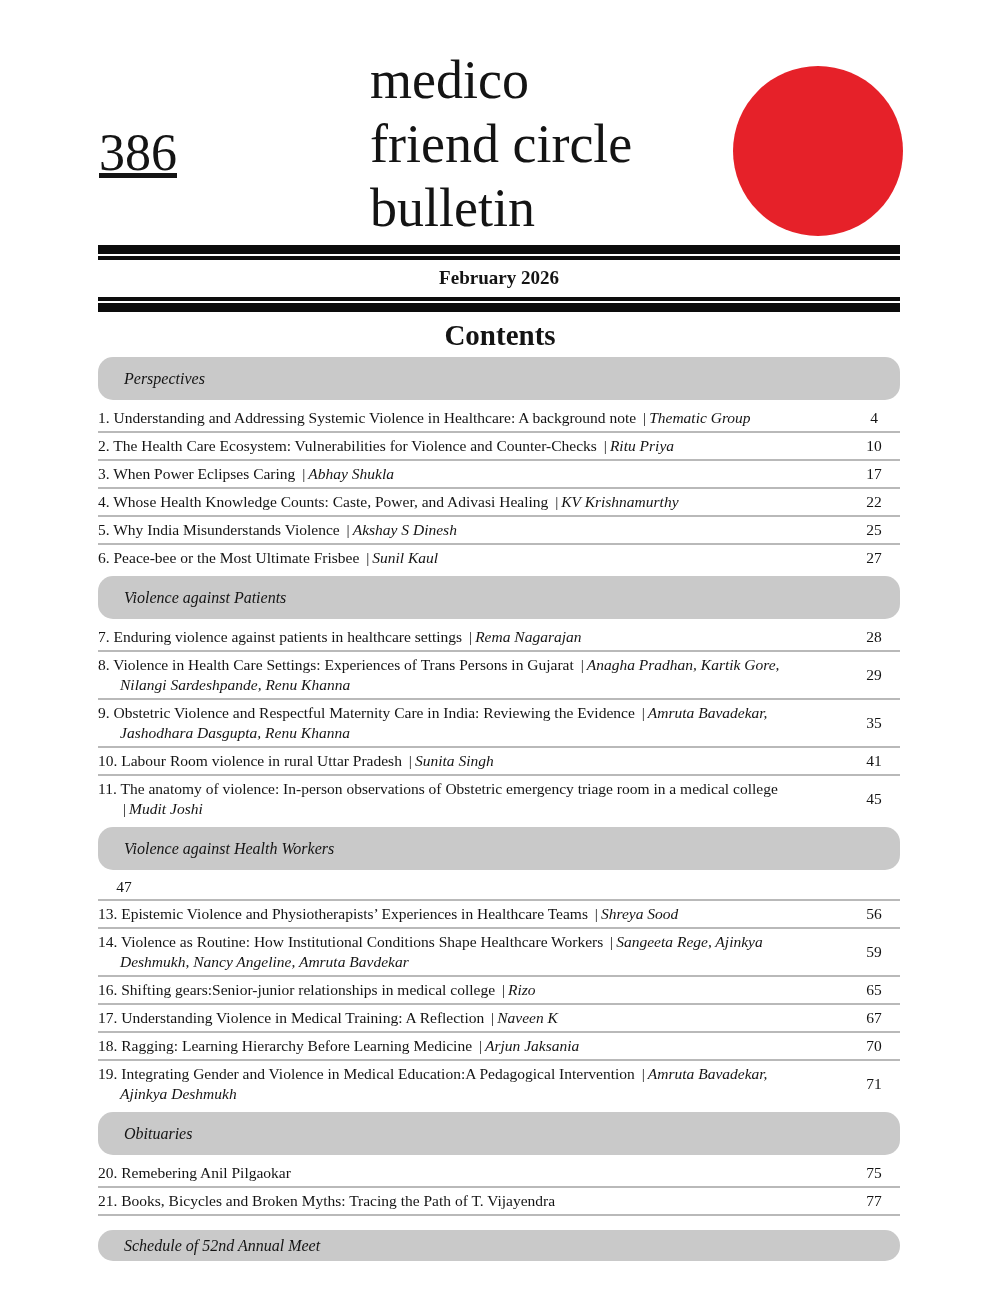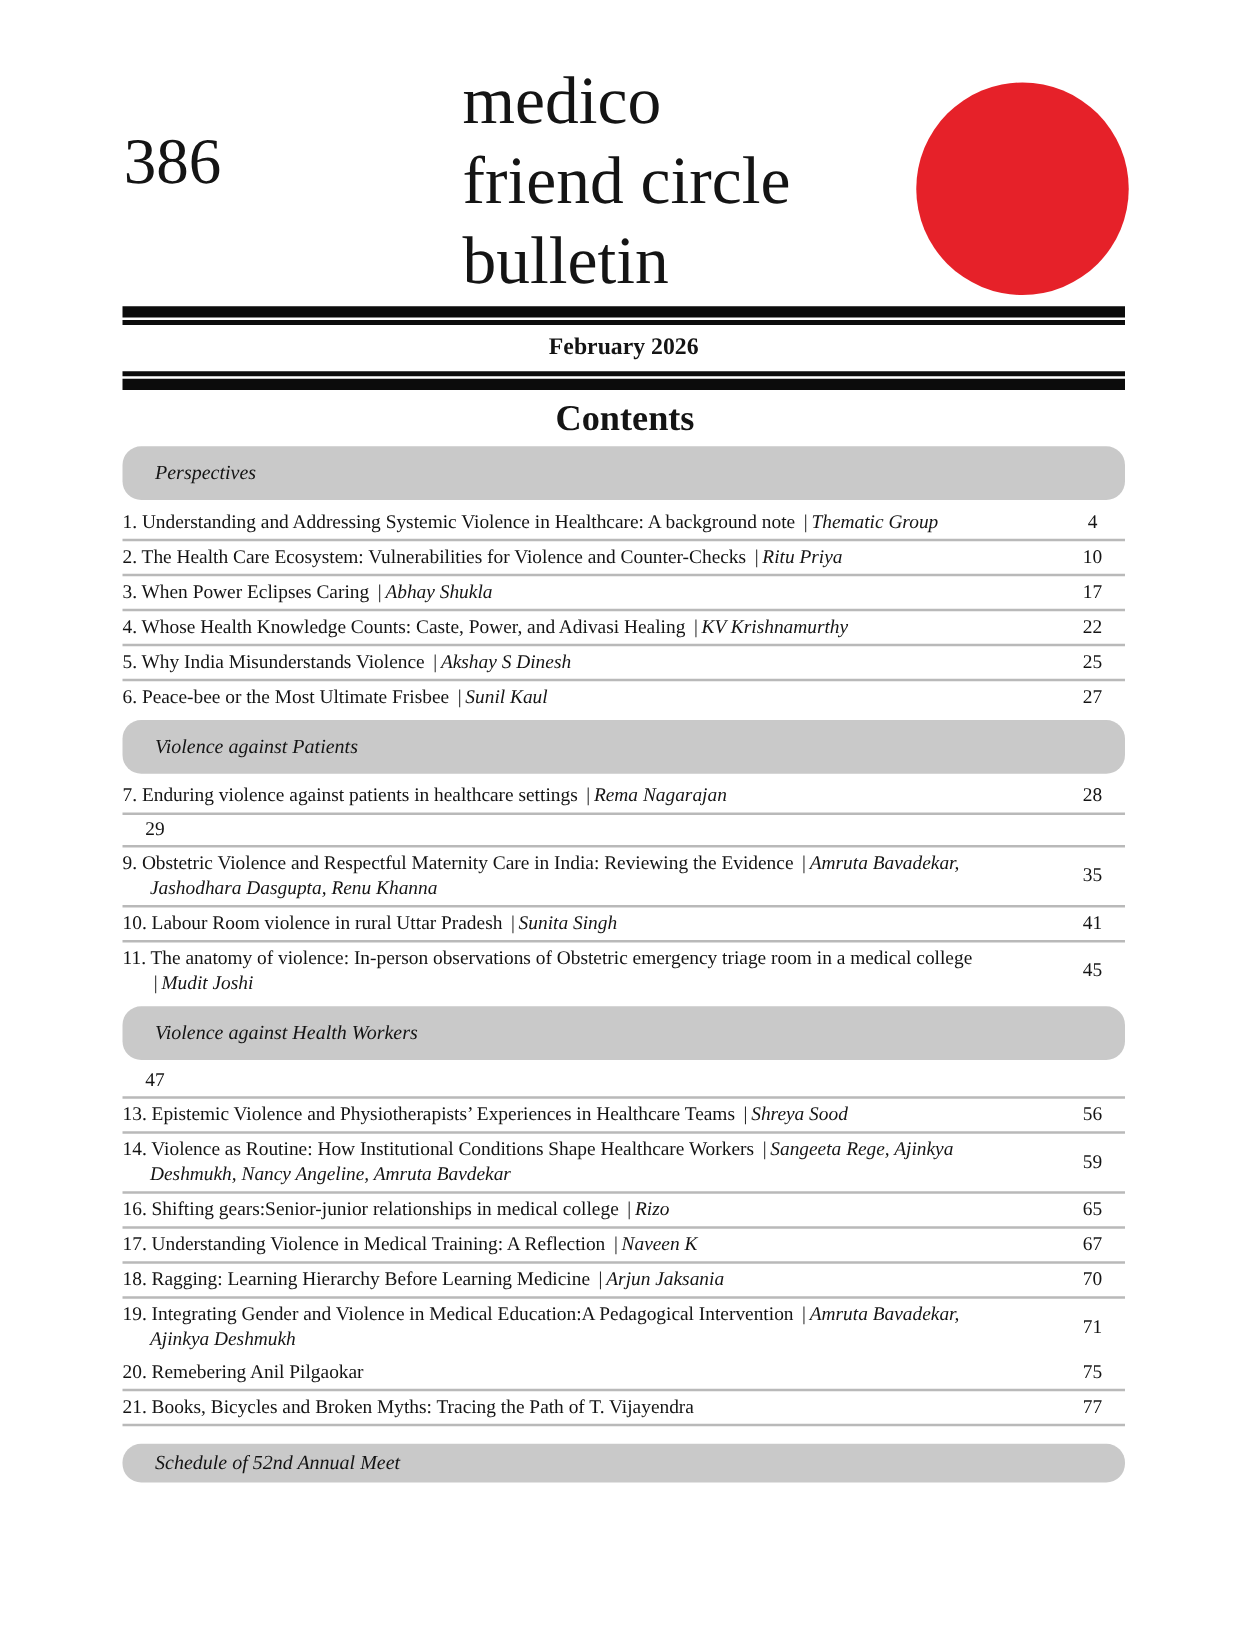--- a/index.html
+++ b/index.html
@@ -3,21 +3,21 @@
 <meta charset="utf-8">
 <style>
   html,body { margin:0; padding:0; background:#ffffff; }
   .page {
     position:relative; width:1000px; height:1313px; background:#fff;
     font-family:"Liberation Serif", serif; color:#141414; overflow:hidden;
   }
 
   
   .masthead { position:relative; height:245px; }
-  .issue-number { position:absolute; left:99px; top:104px; font-size:52px; line-height:1; }
+  .issue-number { position:absolute; left:99px; top:127px; font-size:52px; line-height:1;text-decoration:underline; }
   .masthead-title { position:absolute; left:370px; top:48px; font-size:54px; line-height:64px; }
   .logo-circle {
     position:absolute; left:733px; top:66px; width:170px; height:170px;
     border-radius:50%; background:var(--logo-red,#e62129);
   }
 
   
   .rules { margin:0 98px; width:802px; }
   .bar-thick { height:9px;  background:var(--bar,#0c0c0c); }
   .bar-gap   { height:2px; }
@@ -102,20 +102,21 @@
         <div class="toc-page">27</div>
       </div>
       <div class="pill">
         <span>Violence against Patients</span>
       </div>
       <div class="toc-row divided">
         <div class="toc-text"><span>7.</span> <span>Enduring violence against patients in healthcare settings</span> <span class="sep">|</span><i>Rema Nagarajan</i></div>
         <div class="toc-page">28</div>
       </div>
       <div class="toc-row divided">
+        <div class="toc-text"><span>8.</span> <span>Violence in Health Care Settings: Experiences of Trans Persons in Gujarat</span> <span class="sep">|</span><i>Anagha Pradhan, Kartik Gore, Nilangi Sardeshpande, Renu Khanna</i></div>
         <div class="toc-page">29</div>
       </div>
       <div class="toc-row divided">
         <div class="toc-text"><span>9.</span> <span>Obstetric Violence and Respectful Maternity Care in India: Reviewing the Evidence</span> <span class="sep">|</span><i>Amruta Bavadekar, Jashodhara Dasgupta, Renu Khanna</i></div>
         <div class="toc-page">35</div>
       </div>
       <div class="toc-row divided">
         <div class="toc-text"><span>10.</span> <span>Labour Room violence in rural Uttar Pradesh</span> <span class="sep">|</span><i>Sunita Singh</i></div>
         <div class="toc-page">41</div>
       </div>
@@ -146,20 +147,23 @@
         <div class="toc-page">67</div>
       </div>
       <div class="toc-row divided">
         <div class="toc-text"><span>18.</span> <span>Ragging: Learning Hierarchy Before Learning Medicine</span> <span class="sep">|</span><i>Arjun Jaksania</i></div>
         <div class="toc-page">70</div>
       </div>
       <div class="toc-row">
         <div class="toc-text"><span>19.</span> <span>Integrating Gender and Violence in Medical Education:A Pedagogical Intervention</span> <span class="sep">|</span><i>Amruta Bavadekar, Ajinkya Deshmukh</i></div>
         <div class="toc-page">71</div>
       </div>
+      <div class="pill">
+        <span>Obituaries</span>
+      </div>
       <div class="toc-row divided">
         <div class="toc-text"><span>20.</span> <span>Remebering Anil Pilgaokar</span></div>
         <div class="toc-page">75</div>
       </div>
       <div class="toc-row divided">
         <div class="toc-text"><span>21.</span> <span>Books, Bicycles and Broken Myths: Tracing the Path of T. Vijayendra</span></div>
         <div class="toc-page">77</div>
       </div>
       <div class="pill last">
         <span>Schedule of 52nd Annual Meet</span>

